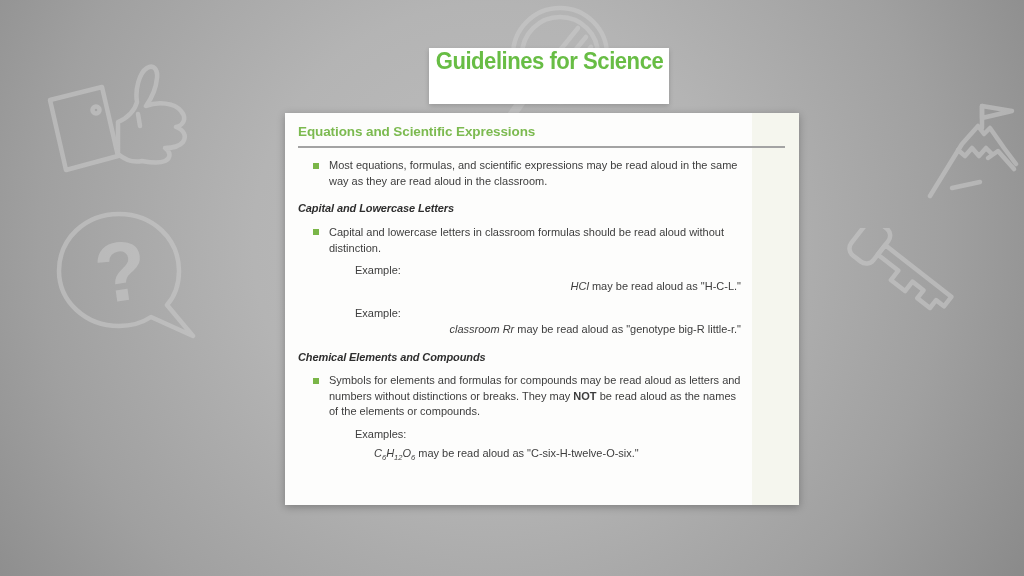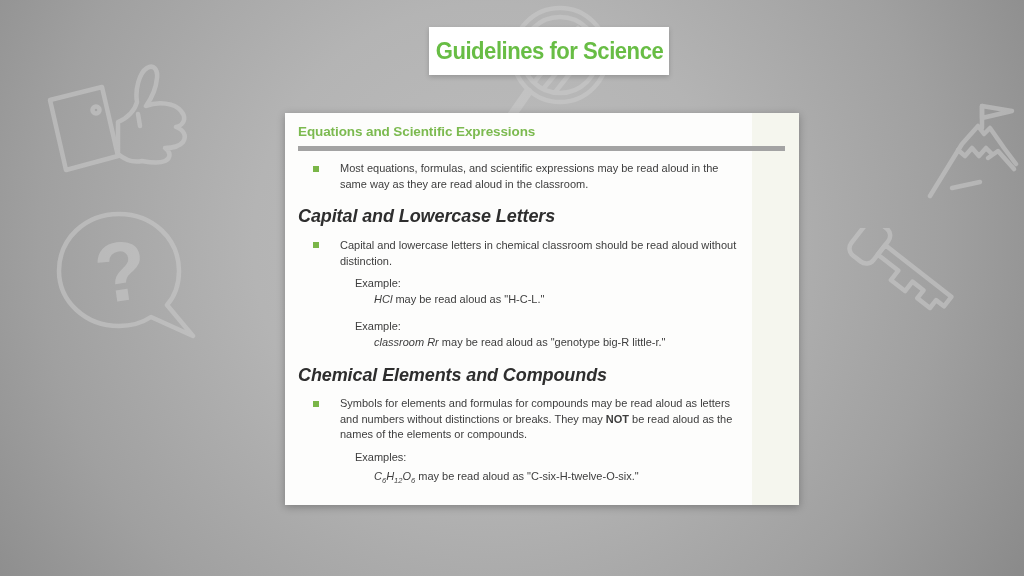--- a/index.html
+++ b/index.html
@@ -8,49 +8,49 @@
     position:relative;width:1024px;height:576px;overflow:hidden;
     background:radial-gradient(circle at 48% 42%, #bdbdbd 0%, #b4b4b4 38%, #a0a0a0 72%, #8a8a8a 100%);
   }
   
   .doodle{position:absolute;opacity:.55;z-index:0;}
   .doodle path,.doodle circle,.doodle rect{fill:none;stroke:#cccccc;stroke-width:4.5;stroke-linecap:round;stroke-linejoin:round;}
   .doodle .thick{stroke-width:9;}
   .doodle text{fill:#cccccc;stroke:none;font-weight:bold;font-family:"Liberation Sans",sans-serif;}
   
   .title-box{
-    position:absolute;left:429px;top:27px;width:240px;height:48px;z-index:2;
+    position:absolute;left:429px;top:48px;width:240px;height:56px;z-index:2;
     background:#ffffff;box-shadow:0 2px 5px rgba(0,0,0,.18);
-    display:flex;align-items:center;justify-content:center;
+    display:flex;justify-content:center;
   }
   .title-box span{
     color:#68bd45;font-size:23px;font-weight:bold;letter-spacing:-0.5px;white-space:nowrap;
     transform:scaleX(.96);
   }
   
   .doc{
     position:absolute;left:285px;top:113px;width:514px;height:392px;z-index:1;
     background:#fdfdfc;box-shadow:0 2px 8px rgba(0,0,0,.28);
   }
   .doc-edge{position:absolute;top:0;right:0;width:47px;height:100%;background:#f5f6ee;}
   .doc-content{
     position:relative;padding:9px 58px 0 13px;
     color:#3d3d3d;font-size:11px;line-height:1.42;
   }
   .doc-heading{
-    margin:0 -44px 10px 0;padding-bottom:5px;border-bottom:5px solid #a3a3a3;
+    margin:0 -44px 10px 0;padding-bottom:5px;border-bottom:2px solid #a3a3a3;
     color:#7cba50;font-size:13.5px;font-weight:bold;letter-spacing:-0.1px;
   }
-  .bullet{display:flex;gap:21px;margin:0 0 12px 15px;}
+  .bullet{display:flex;gap:10px;margin:0 0 12px 15px;}
   .bullet.tight{margin-bottom:2px;}
   .sq{width:6px;height:6px;background:#7ab648;margin-top:4.5px;flex:none;}
-  .subhead{margin:9px 0 8px 0;color:#2e2e2e;font-size:18px;font-weight:bold;font-style:italic;letter-spacing:-0.1px;}
+  .subhead{margin:9px 0 8px 0;color:#2e2e2e;font-size:11px;font-weight:bold;font-style:italic;letter-spacing:-0.1px;}
   .ex-label{margin-left:57px;margin-top:7px;}
   .ex-item{margin-left:76px;}
-  .mb12{margin-bottom:12px;}
+  .mb12{margin-bottom:12px;text-align:right;}
   .mb3{margin-bottom:3px;}
   sub{font-size:7.5px;}
 </style>
 </head>
 <body>
 
 <div class="stage">
 
   <svg class="doodle" style="left:38px;top:60px;" width="170" height="115" viewBox="0 0 170 115">
     <path d="M12 40 L64 27 L80 96 L28 110 Z"></path>
@@ -99,21 +99,21 @@
 
       <div class="bullet">
         <span class="sq"></span>
         <span>Most equations, formulas, and scientific expressions may be read aloud in the same way as they are read aloud in the classroom.</span>
       </div>
 
       <h2 class="subhead">Capital and Lowercase Letters</h2>
 
       <div class="bullet tight">
         <span class="sq"></span>
-        <span>Capital and lowercase letters in chemical classroom should be read aloud without distinction.</span>
+        <span>Capital and lowercase letters in classroom formulas should be read aloud without distinction.</span>
       </div>
       <div class="ex-label">Example:</div>
       <div class="ex-item mb12">
         <i>HCl</i><span> may be read aloud as "H-C-L."</span>
       </div>
 
       <div class="ex-label">Example:</div>
       <div class="ex-item mb12">
         <i>classroom Rr</i><span> may be read aloud as "genotype big-R little-r."</span>
       </div>

